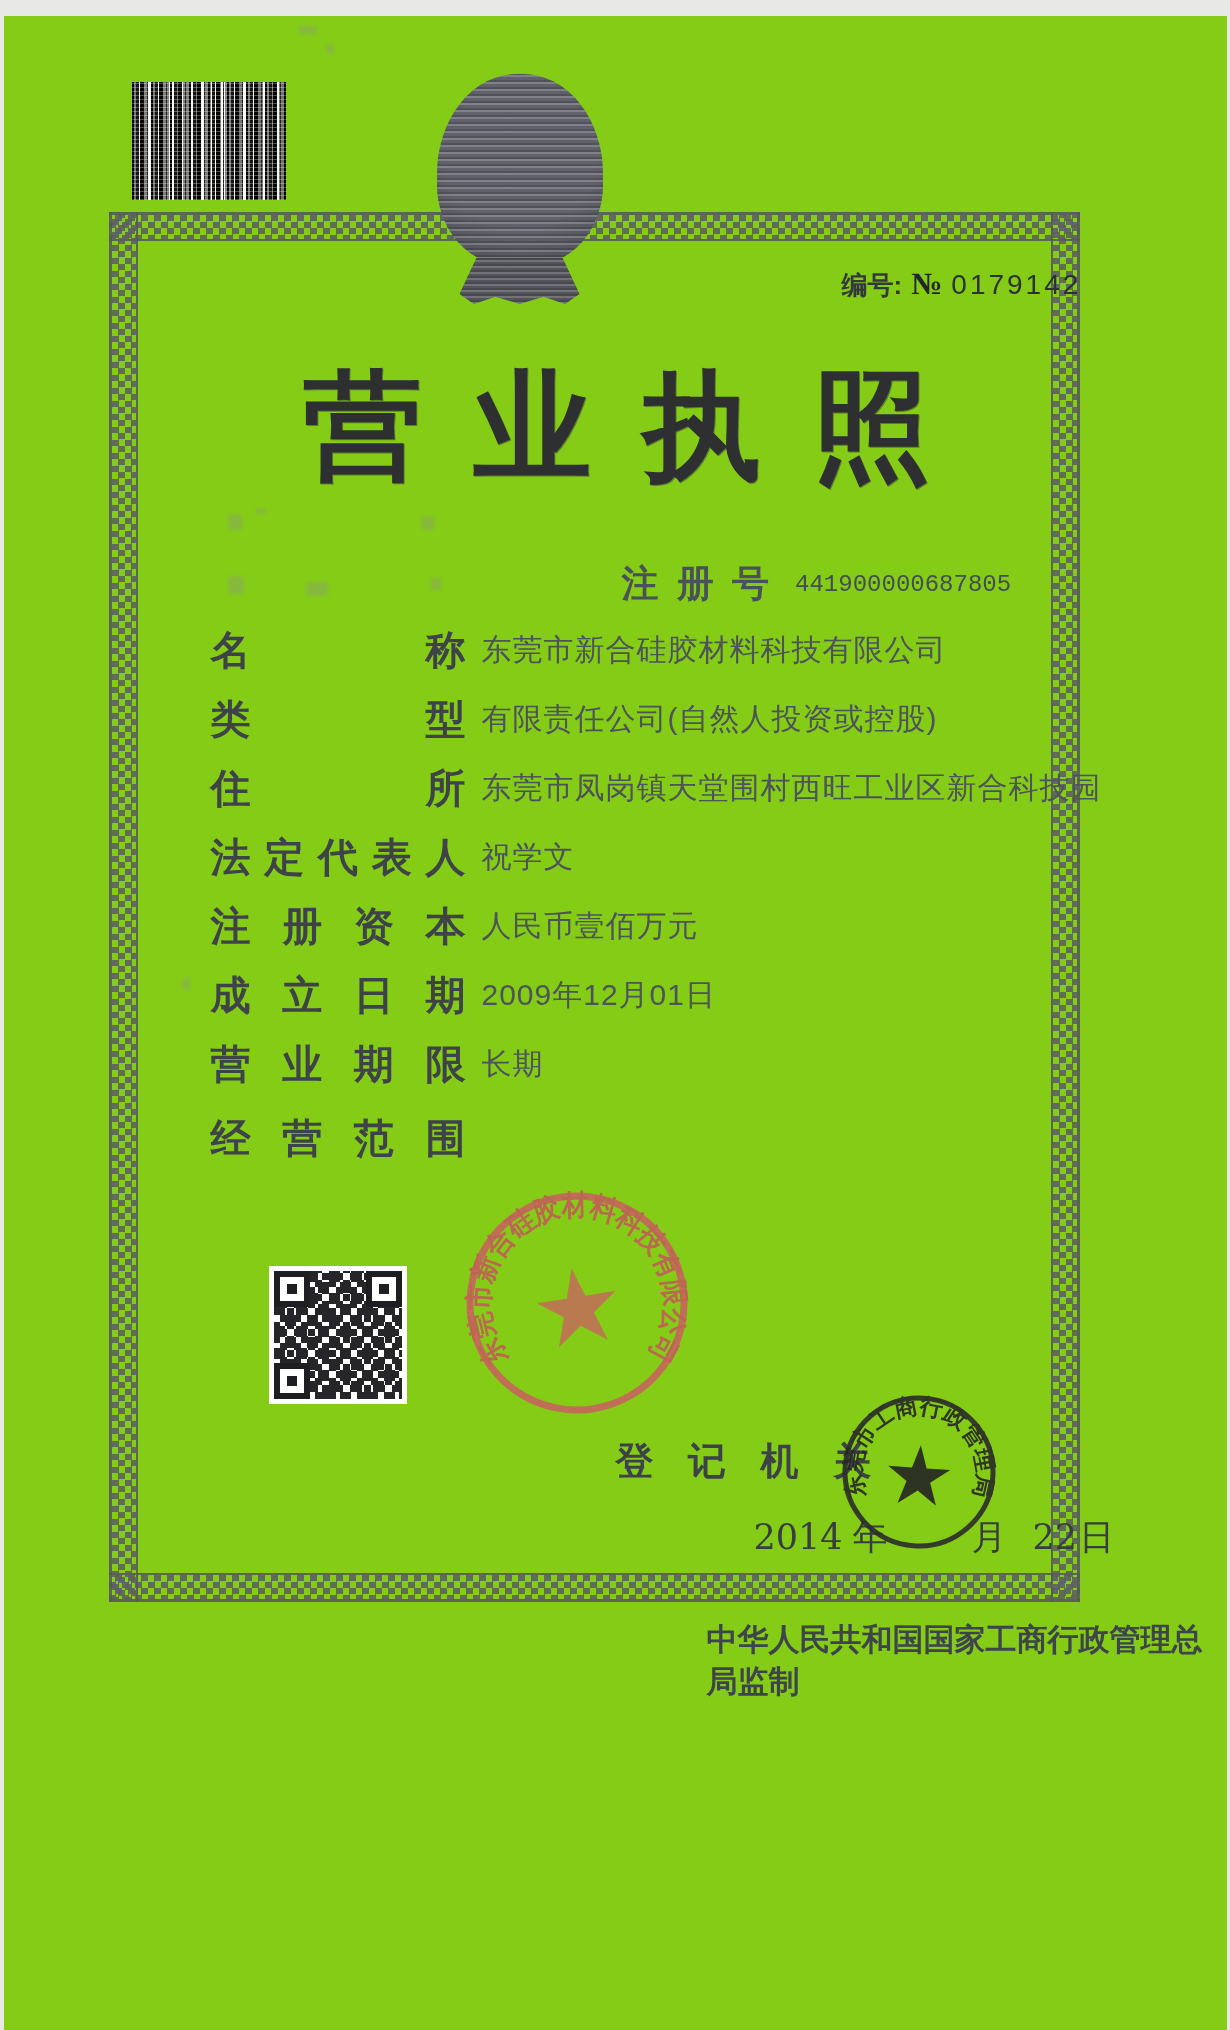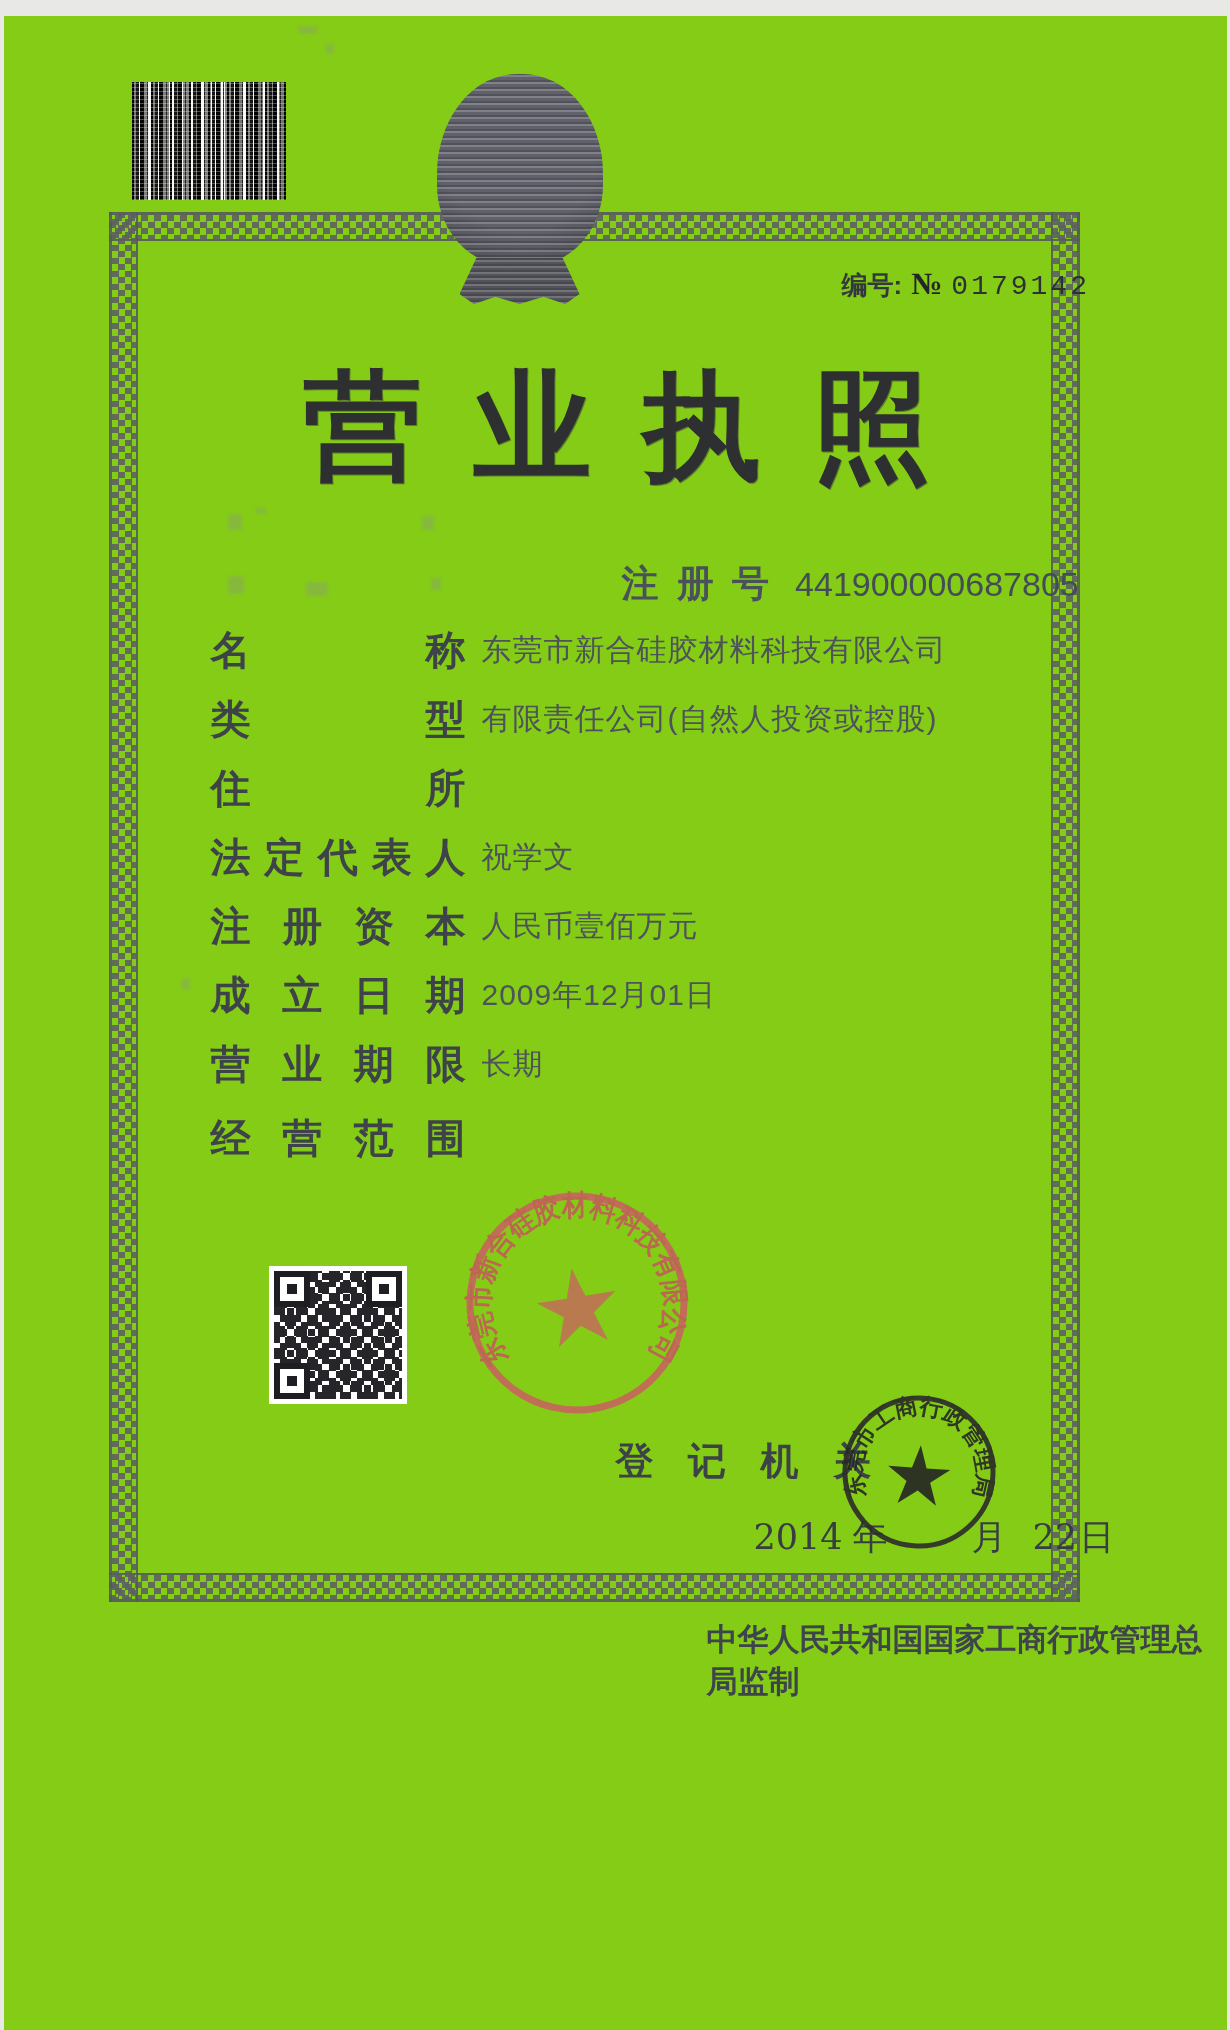--- a/index.html
+++ b/index.html
@@ -47,34 +47,34 @@
     clip-path: polygon(14% 0, 86% 0, 100% 78%, 88% 100%, 70% 84%, 50% 100%, 30% 84%, 12% 100%, 0 78%);
     background:
       repeating-linear-gradient(0deg, rgba(255,255,255,.18) 0 2px, rgba(0,0,0,.14) 2px 4px, transparent 4px 6px),
       #53535b;
   }
 
   
   .serial { position:absolute; left:838px; top:250px; display:flex; align-items:baseline; gap:9px; }
   .serial-label { font-size:26px; font-weight:600; color:#33383d; }
   .serial-symbol { font-family:"Liberation Serif", serif; font-weight:700; font-size:31px; color:#23272b; }
-  .serial-number { font-family:Liberation Mono, monospace; font-size:28px; letter-spacing:3px; color:#2c3136; }
+  .serial-number { font-family:Liberation Sans, sans-serif; font-size:28px; letter-spacing:3px; color:#2c3136; }
 
   
   .title {
     position:absolute; left:300px; top:336px; width:627px; height:152px;
     display:flex; justify-content:space-between; align-items:center;
     font-size:118px; font-weight:900; color:#2e2f31;
     text-shadow:1px 1px 0 rgba(60,60,60,.55);
   }
 
   
   .regline { position:absolute; left:618px; top:543px; display:flex; align-items:center; }
   .regline-label { font-size:37px; font-weight:600; letter-spacing:4px; color:#49525a; }
-  .regline-value { margin-left:22px; font-family:Liberation Sans, sans-serif; font-size:34px; color:#434d57; }
+  .regline-value { margin-left:22px; font-family:Liberation Mono, monospace; font-size:24px; color:#434d57; }
 
   
   .fields { position:absolute; left:207px; top:600px; width:860px; }
   .field-row { display:flex; align-items:center; height:69px; }
   .field-label {
     display:flex; justify-content:space-between; width:255px; flex:0 0 255px;
     font-size:40px; font-weight:600; color:#3e4349;
   }
   .field-value { margin-left:16px; font-size:30px; color:#4d535a; letter-spacing:1px; white-space:nowrap; }
   .row-scope { align-items:flex-start; height:auto; }
@@ -176,20 +176,21 @@
           <span>类</span>
           <span>型</span>
         </div>
       <div class="field-value">有限责任公司(自然人投资或控股)</div>
     </div>
     <div class="field-row">
       <div class="field-label">
           <span>住</span>
           <span>所</span>
         </div>
+      <div class="field-value">东莞市凤岗镇天堂围村西旺工业区新合科技园</div>
     </div>
     <div class="field-row">
       <div class="field-label">
           <span>法</span>
           <span>定</span>
           <span>代</span>
           <span>表</span>
           <span>人</span>
         </div>
       <div class="field-value">祝学文</div>

